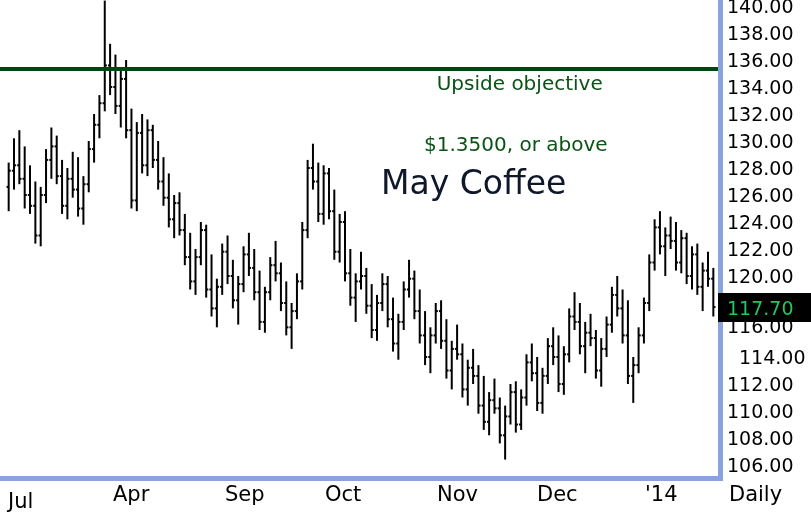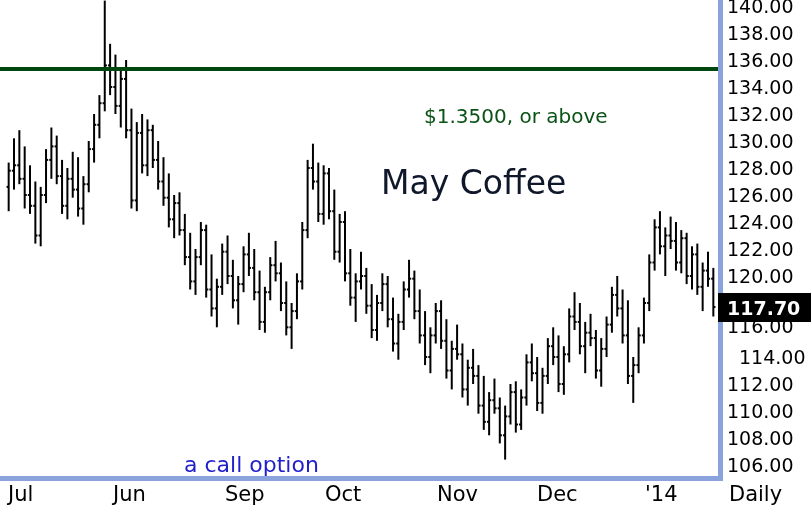--- a/index.html
+++ b/index.html
@@ -25,22 +25,22 @@
   #objective-label{left:424px;top:41px;color:#0a5216;font-size:20px;line-height:28px;}
   #objective-label .l2{display:block;margin-top:5px;}
   #title{left:381px;top:163px;color:#0f172a;font-size:33px;}
   #advice-label{left:170px;top:356px;color:#1f1fcc;font-size:22px;line-height:31px;}
 
   
   #price-axis{position:absolute;left:727px;top:0;width:84px;height:481px;}
   .price-tick{position:absolute;left:0;color:#000000;font-size:19px;
               white-space:pre;}
   #current-price{position:absolute;left:718px;width:93px;height:29px;
-                 background:#000000;color:#ffffff;font-size:19px;
-                 font-weight:bold;display:flex;align-items:center;}
+                 background:#000000;color:#22c55e;font-size:19px;
+                 font-weight:normal;display:flex;align-items:center;}
   #current-price span{margin-left:9px;}
 
   
   #time-axis{position:absolute;left:0;top:481px;width:811px;height:35px;}
   .time-tick{position:absolute;top:1px;color:#000000;font-size:21px;white-space:pre;}
   #period-label{position:absolute;top:1px;color:#000000;font-size:21px;}
 </style>
 </head>
 <body>
 
@@ -716,28 +716,28 @@
       </svg>
   </div>
 
   <div id="objective-line" style="top: 67.45px;"></div>
 
   <div id="frame-right"></div>
   <div id="frame-bottom"></div>
 </div>
 
 <div class="annot" id="objective-label">
+  <span>Upside objective</span>
   <span class="l2">$1.3500, or above</span>
 </div>
 
 <div class="annot" id="title">May Coffee</div>
 
 <div class="annot" id="advice-label">
   <br>
-  <span>a call option</span>
 </div>
 
 <div id="price-axis">
     <div class="price-tick" style="top: -5px;">140.00</div>
     <div class="price-tick" style="top: 22px;">138.00</div>
     <div class="price-tick" style="top: 49px;">136.00</div>
     <div class="price-tick" style="top: 76px;">134.00</div>
     <div class="price-tick" style="top: 103px;">132.00</div>
     <div class="price-tick" style="top: 130px;">130.00</div>
     <div class="price-tick" style="top: 157px;">128.00</div>
@@ -751,20 +751,20 @@
     <div class="price-tick" style="top: 400px;">110.00</div>
     <div class="price-tick" style="top: 427px;">108.00</div>
     <div class="price-tick" style="top: 454px;">106.00</div>
   </div>
 <div id="current-price" style="top: 293.05px;">
   <span>117.70</span>
 </div>
 
 <div id="time-axis">
   <div id="period-label" style="left: 729px;">Daily</div>
-<div class="time-tick" style="left: 8px;">Jul</div>
-    <div class="time-tick" style="left: 113px;">Jun</div>
+<div class="time-tick" style="left: 8px; margin-top: 7px;">Jul</div>
+    <div class="time-tick" style="left: 113px;">Apr</div>
     <div class="time-tick" style="left: 225px;">Sep</div>
     <div class="time-tick" style="left: 325px;">Oct</div>
     <div class="time-tick" style="left: 437px;">Nov</div>
     <div class="time-tick" style="left: 537px;">Dec</div>
     <div class="time-tick" style="left: 645px;">'14</div>
   </div>
 
 </body></html>

